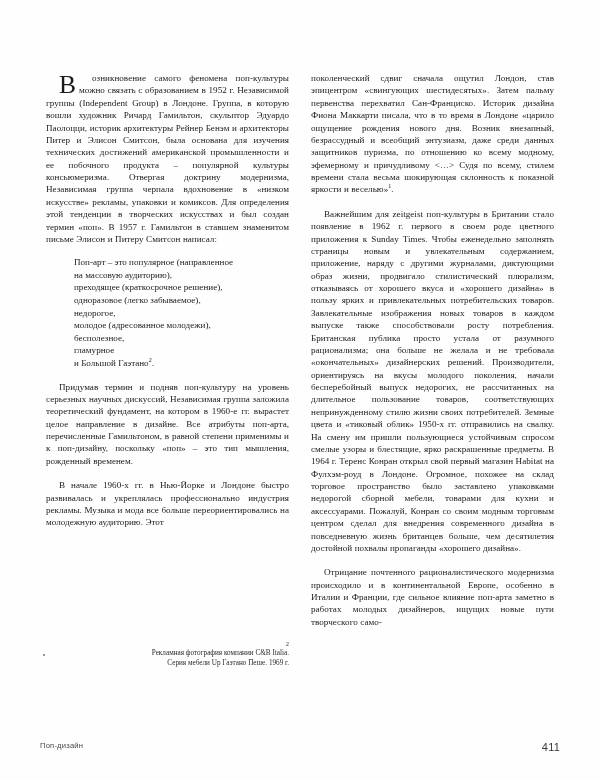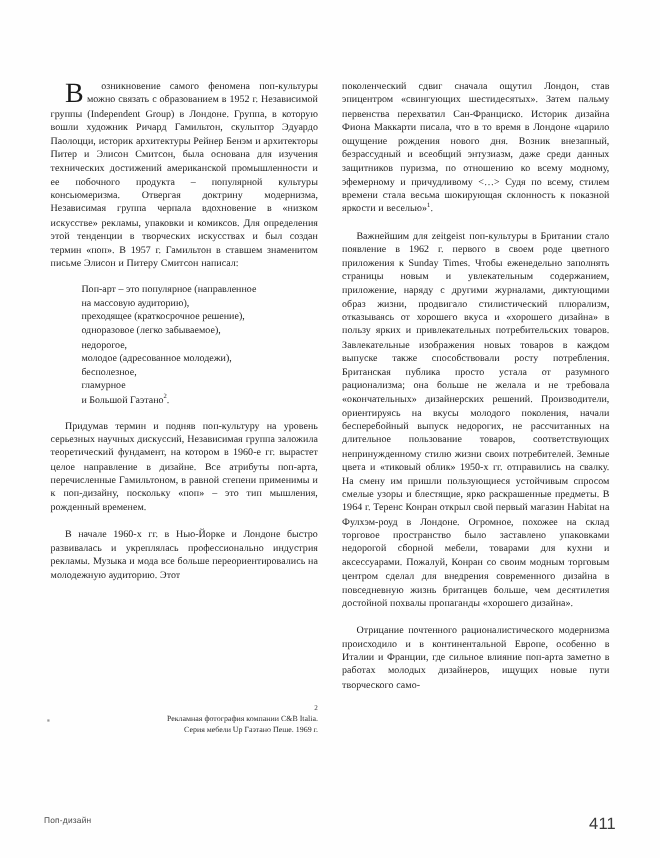--- a/index.html
+++ b/index.html
@@ -113,21 +113,21 @@
     top: 741px;
     display: flex;
     justify-content: space-between;
     align-items: flex-start;
     font-family: "Liberation Sans", "DejaVu Sans", sans-serif;
     font-size: 7.6px;
     color: #4a4a4a;
     letter-spacing: 0.2px;
   }
   .footer-page {
-    font-size: 15px;
+    font-size: 11px;
     color: #3a3a3a;
   }
   .right-col-inner {
     position: relative;
   }
 </style>
 </head>
 <body>
 
 <div class="page">

